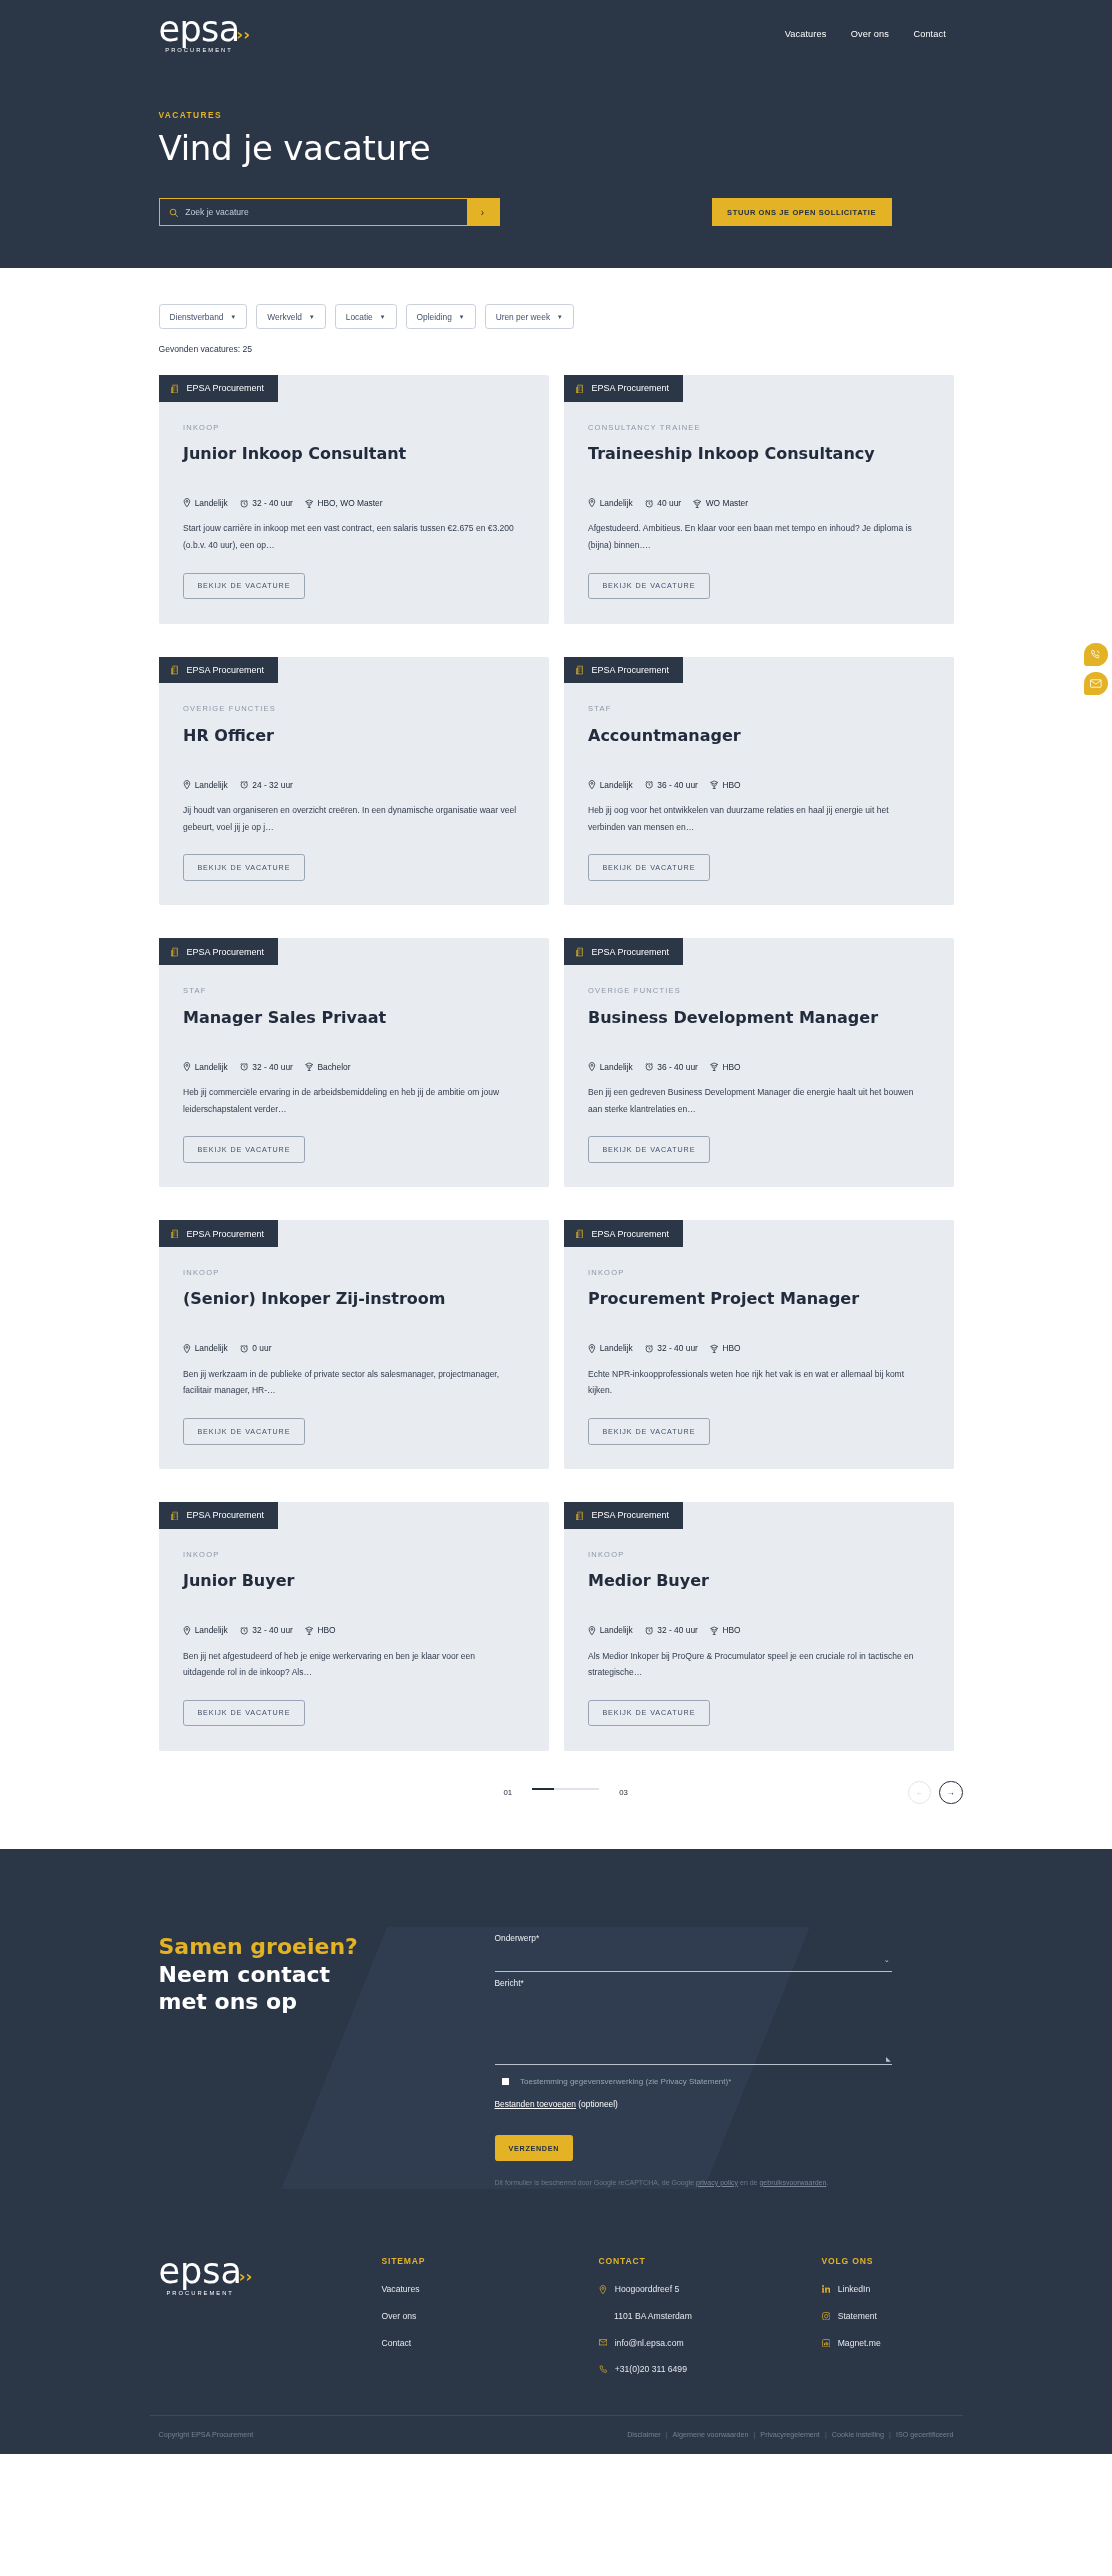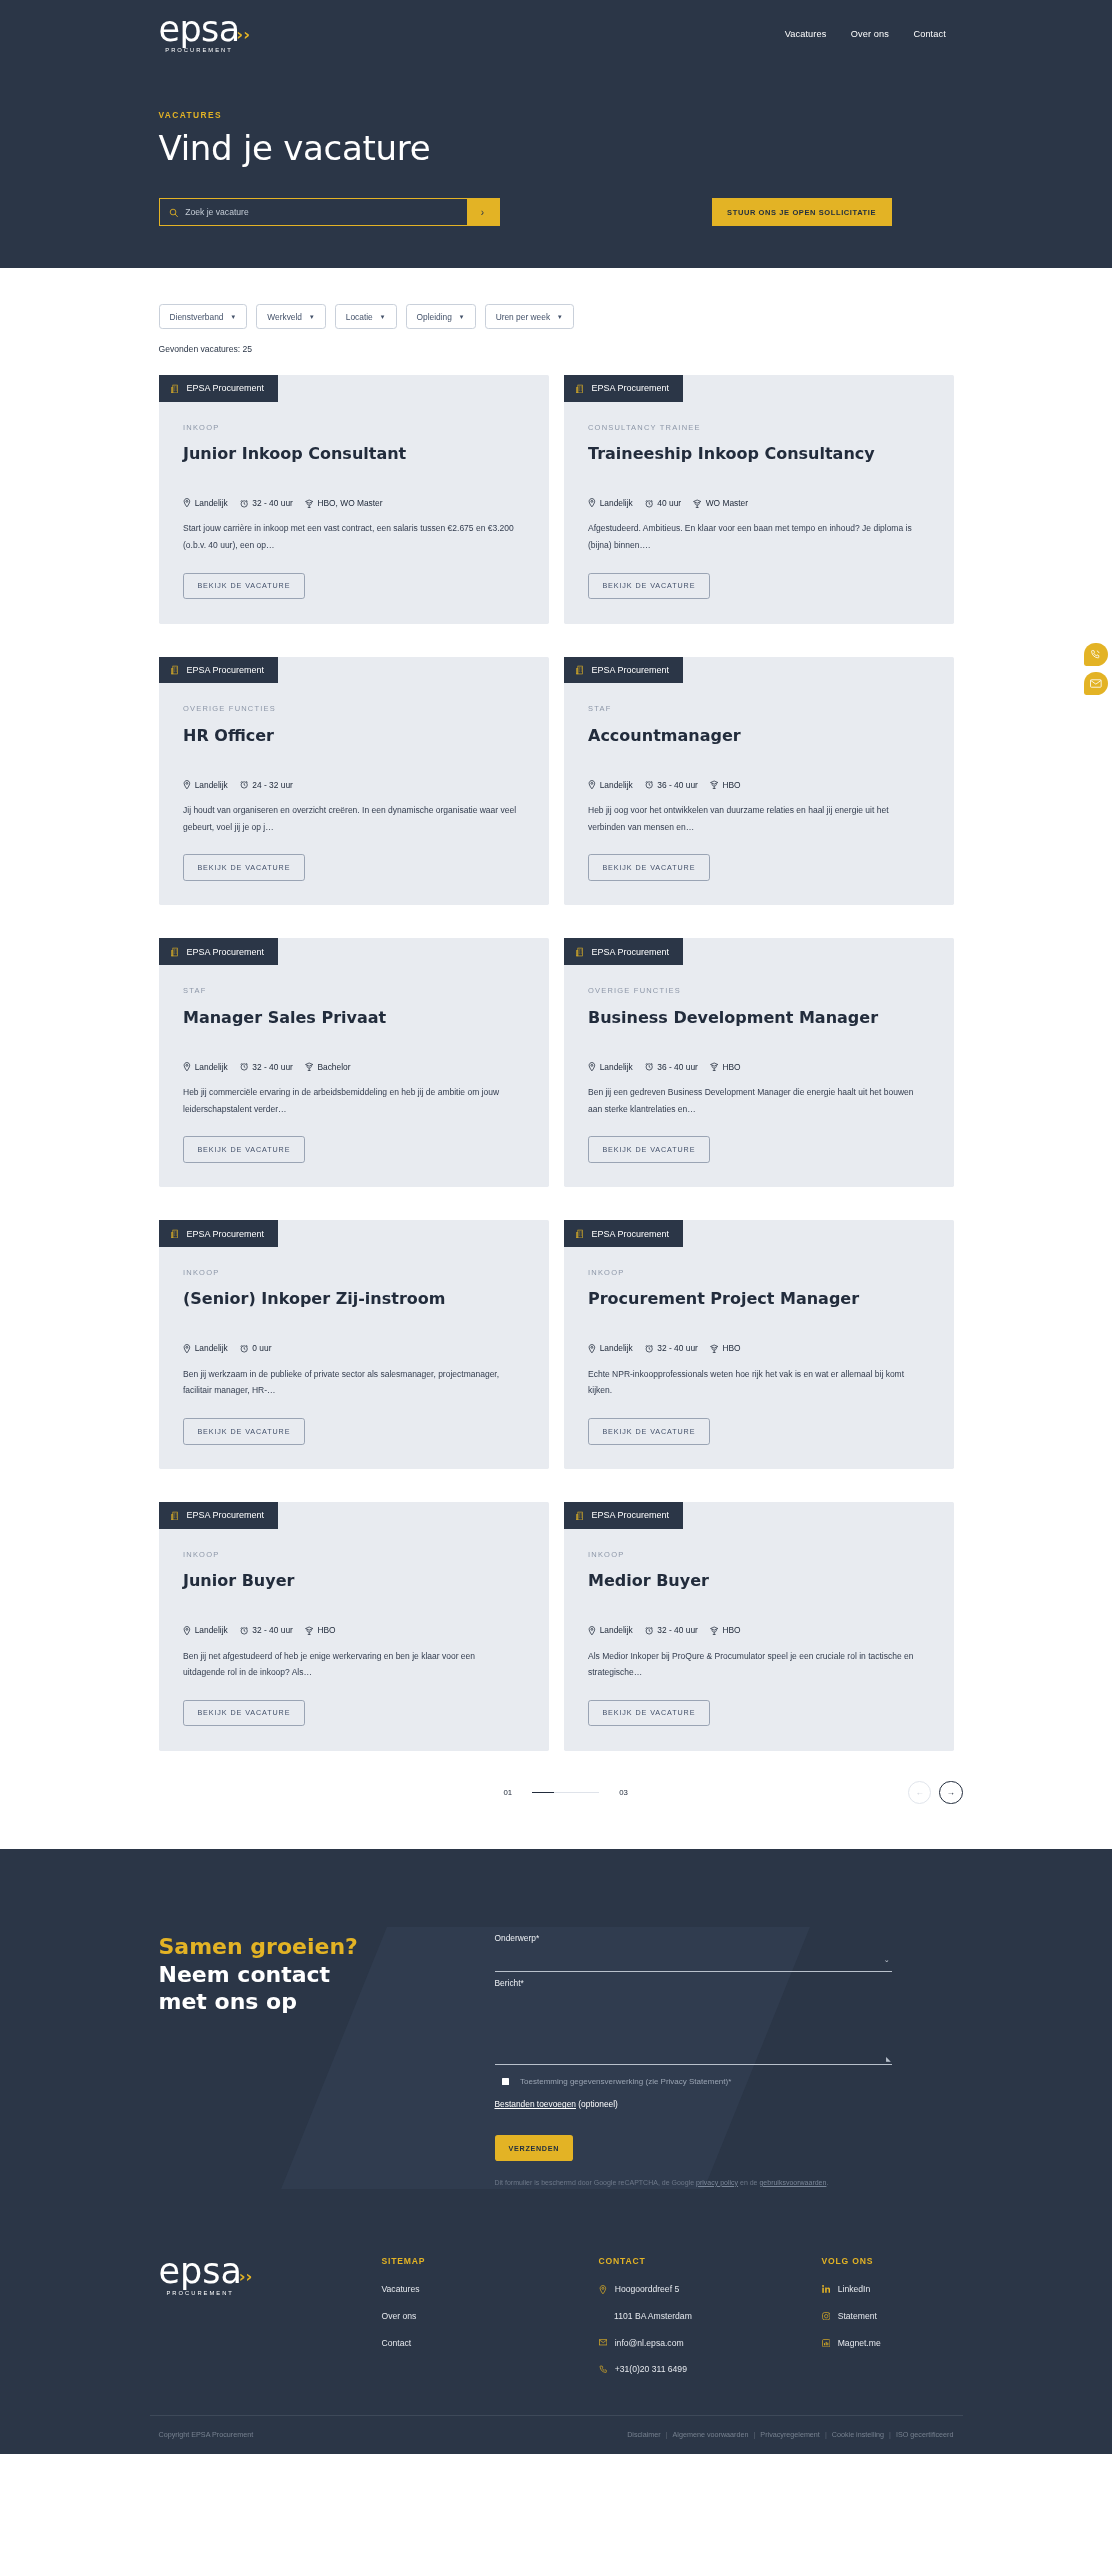--- a/index.html
+++ b/index.html
@@ -228,21 +228,21 @@
   
   .pager {
     margin-top: 30px;
     padding-left: 9px;
     display: flex;
     align-items: center;
     width: 813px;
   }
   .pager-left {
     display: flex;
-    align-items: center;
+    align-items: flex-start;
     gap: 20px;
     margin-left: 345px;
     color: #222c3c;
     font-size: 7.8px;
   }
   .pager-track {
     width: 67px;
     height: 1.7px;
     background: #dfe3ea;
     position: relative;

